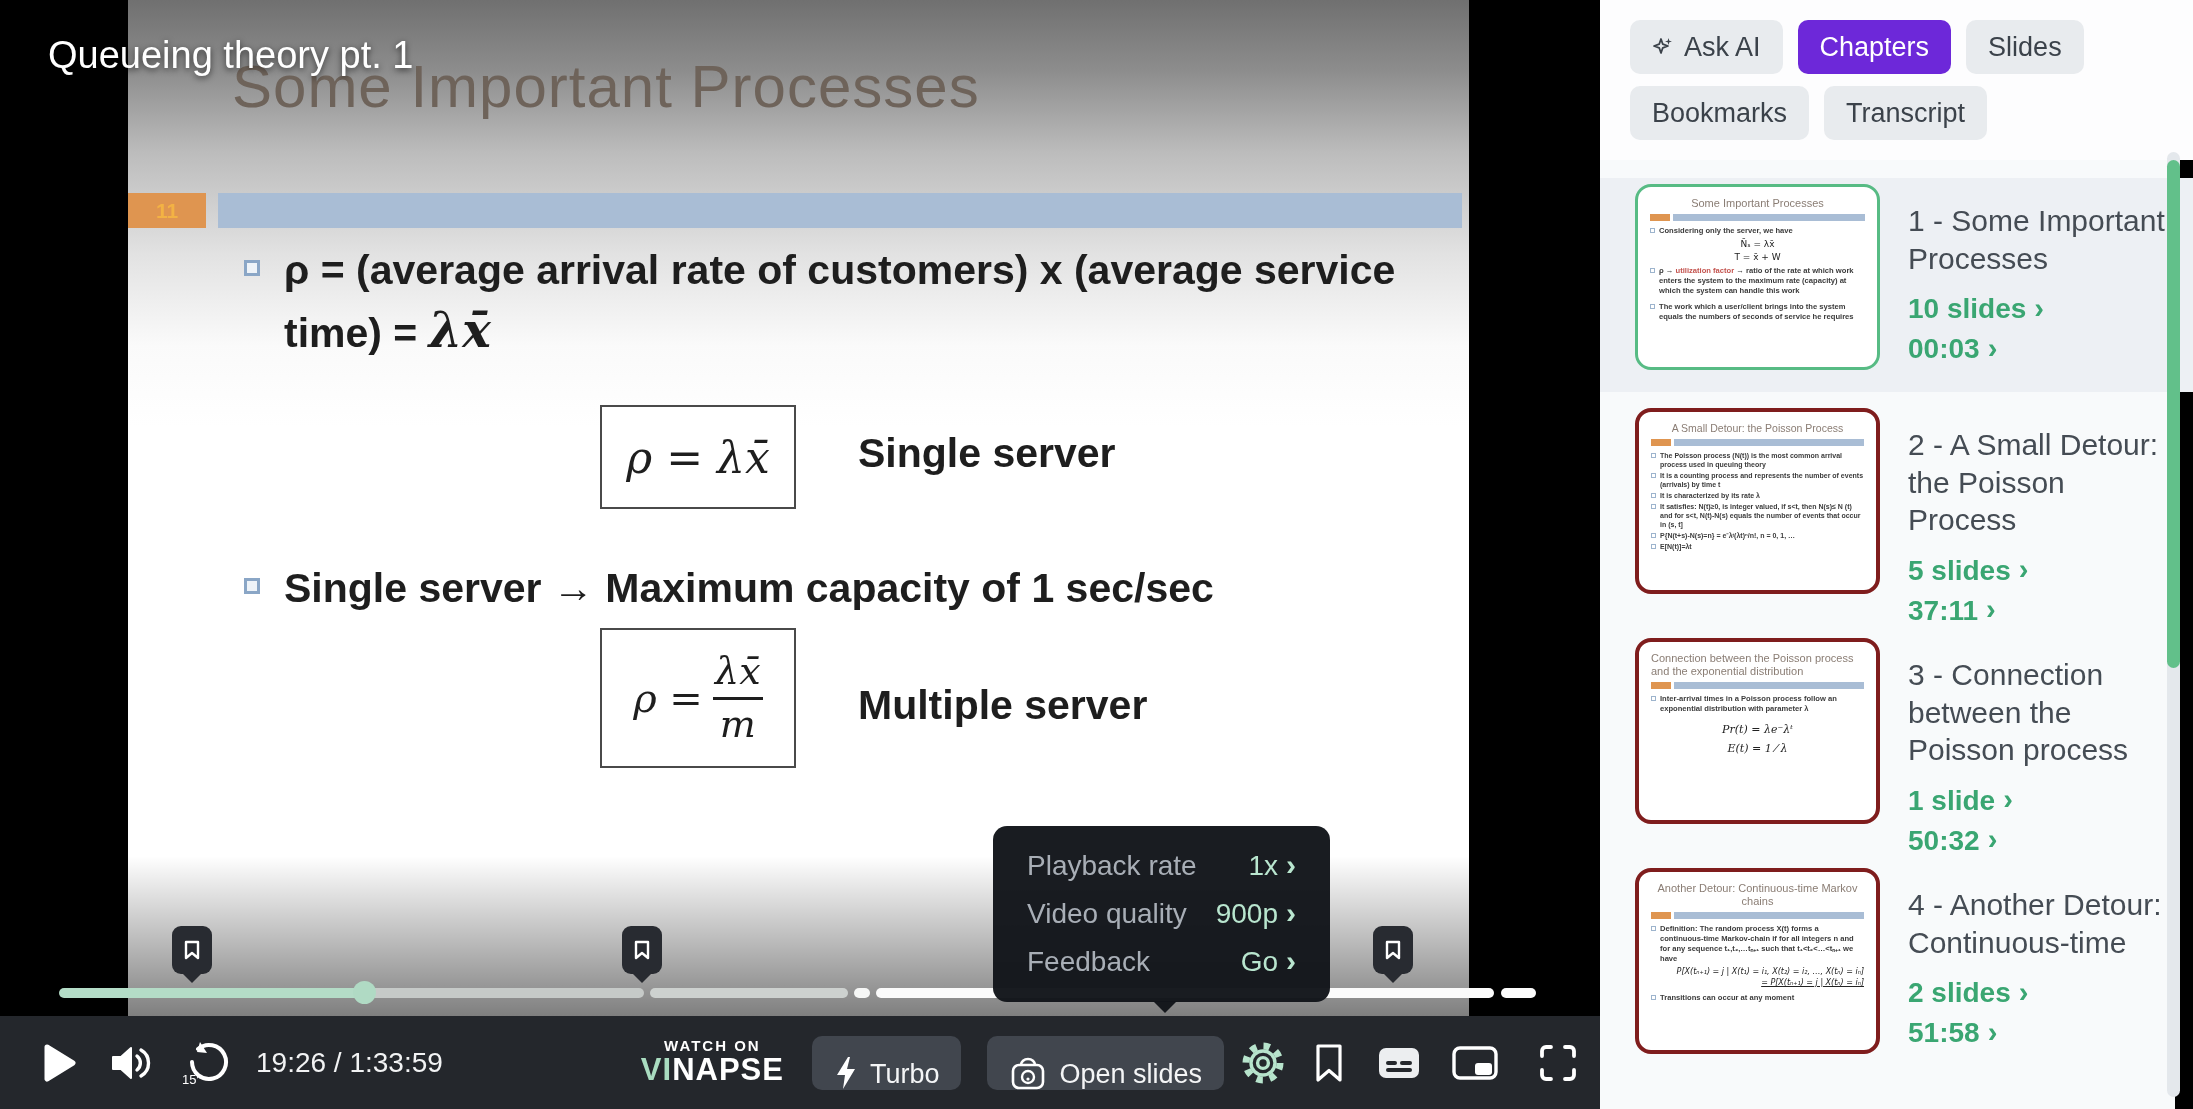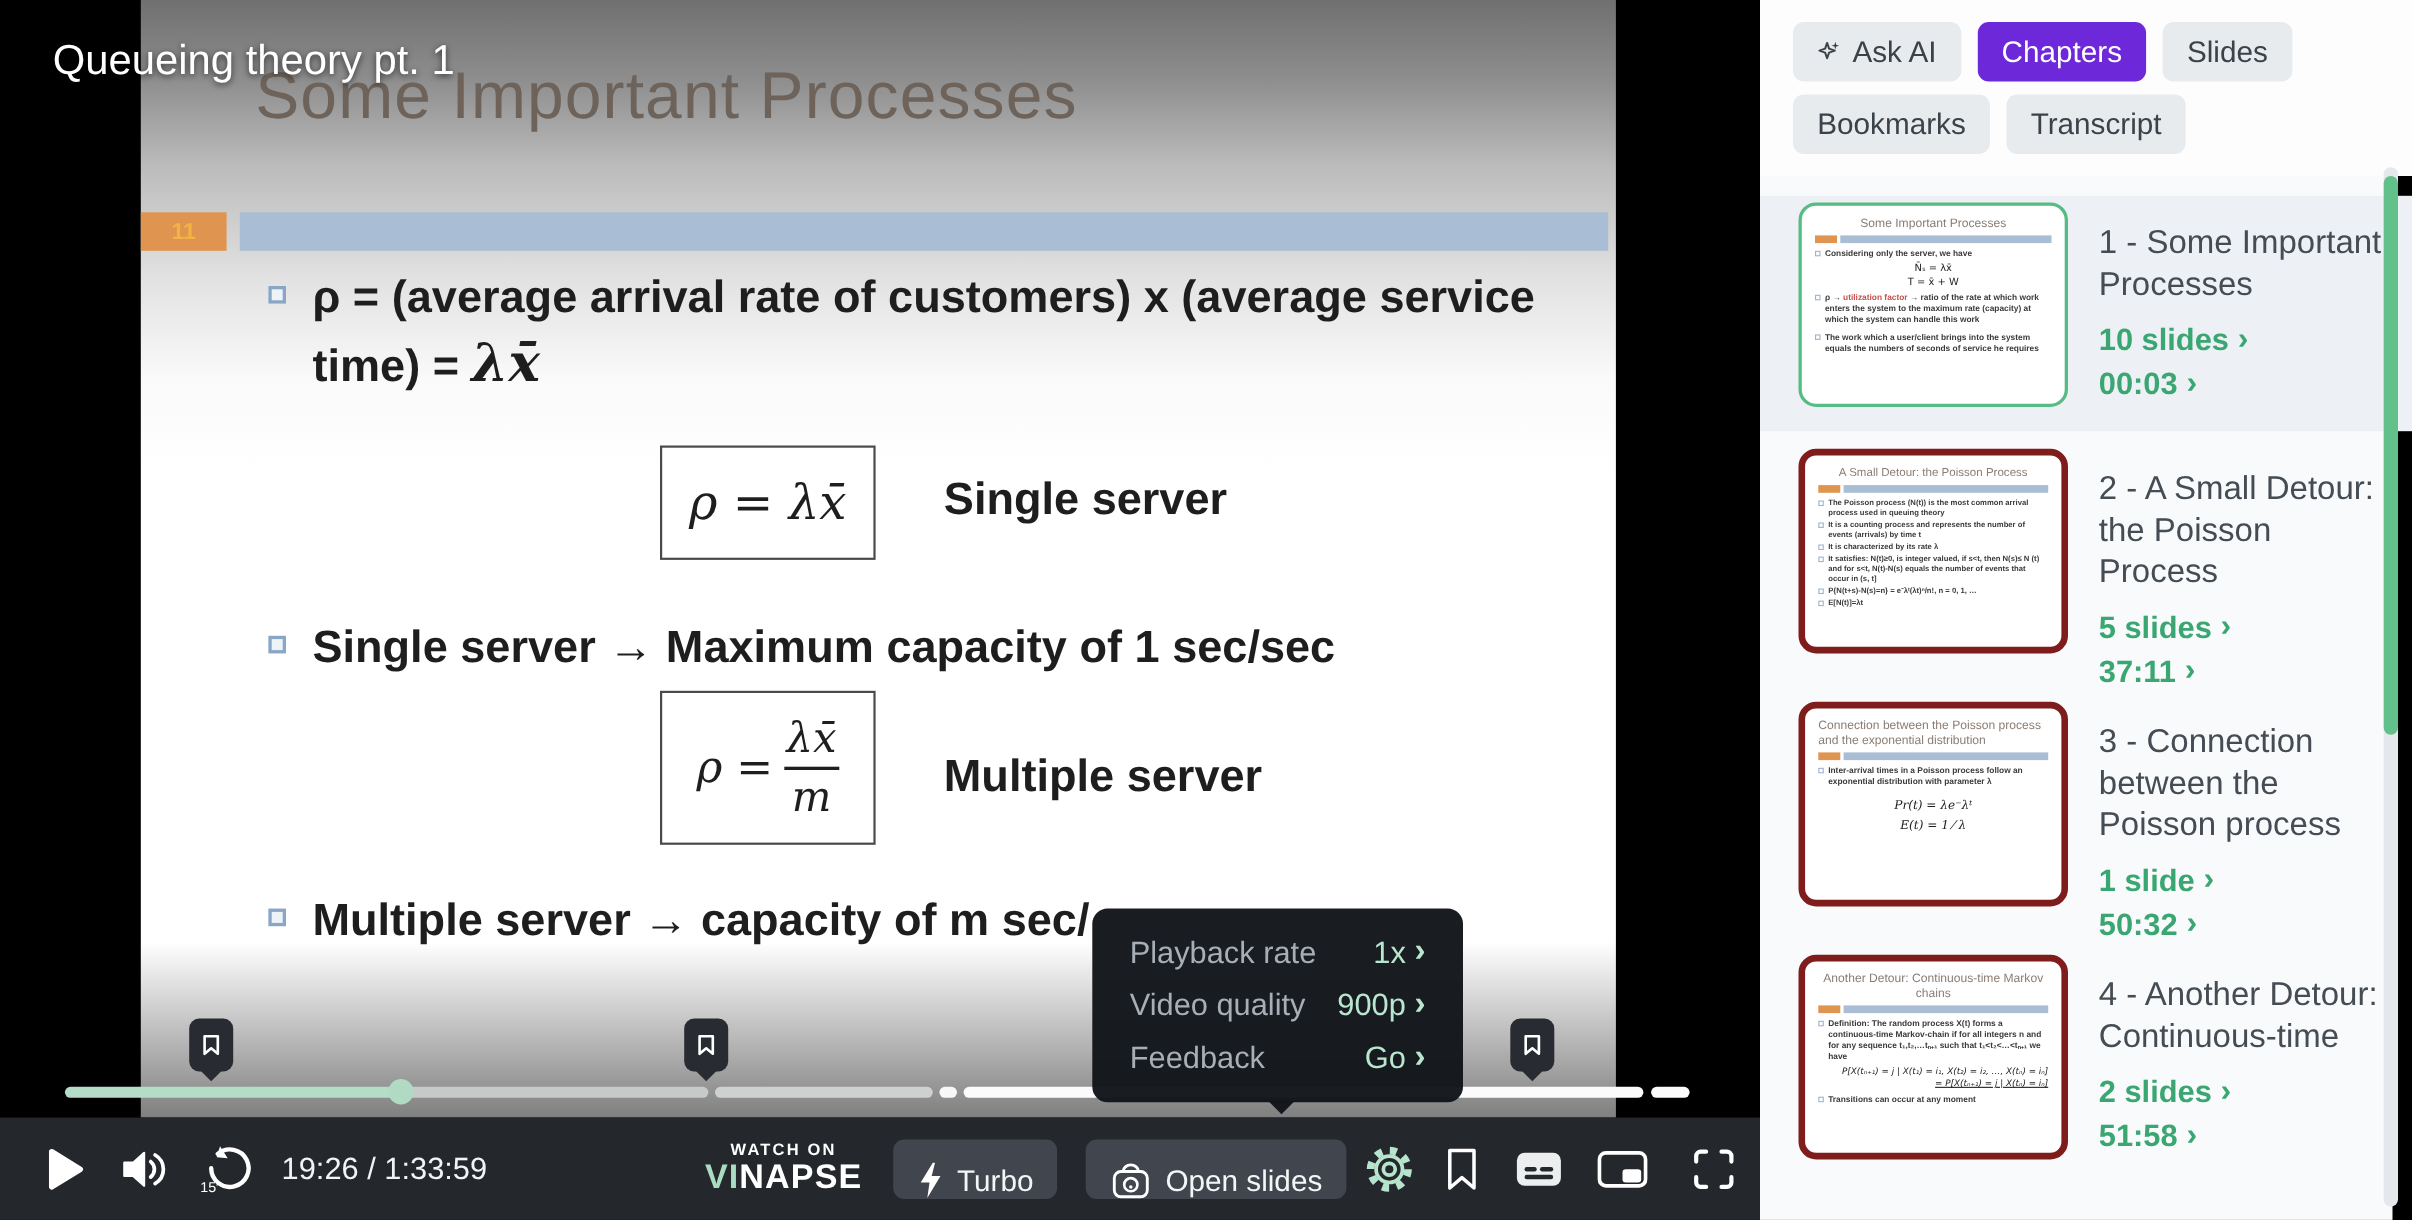--- a/index.html
+++ b/index.html
@@ -91,21 +91,21 @@
   #sidebar { position:absolute; left:1600px; top:0; width:575px; height:1109px; background:#f8fafb; }
   .tabs { position:absolute; left:0; top:0; width:593px; height:160px; background:#fdfdfe;
     padding:20px 0 0 30px; display:flex; flex-wrap:wrap; gap:12px 15px; align-content:flex-start; }
   .tab { background:#e8ebee; border-radius:10px; height:54px; padding:0 22px; display:flex;
     align-items:center; gap:10px; font-size:27px; color:#3b424a; cursor:pointer; }
   .tab.active { background:#6d28d9; color:#fff; }
 
   .chrow { position:absolute; left:0; width:593px; height:216px; display:flex; gap:28px;
     padding:0 0 0 35px; align-items:flex-start; cursor:pointer; }
   .chrow.active { background:#edf0f4; height:214px; padding-top:6px; }
-  .thumb { width:245px; height:186px; background:#fff; border-radius:16px; border:6px solid #7f1d1d;
+  .thumb { width:245px; height:186px; background:#fff; border-radius:16px; border:4px solid #7f1d1d;
     overflow:hidden; flex:none; padding:10px 12px 6px 12px; }
   .thumb.active { border:3px solid #57bb84; }
   .mini-title { text-align:center; color:#8a7d74; font-size:11px; line-height:1.2; margin-bottom:4px; }
   .mini-band { display:flex; align-items:center; gap:3px; margin-bottom:5px; }
   .mini-band .mo { width:20px; height:7px; background:#df9550; flex:none; }
   .mini-band .mb { flex:1; height:7px; background:#a9bdd5; }
   .mini-b { display:flex; gap:4px; font-size:7.6px; line-height:1.3; color:#3b3b3b; font-weight:bold;
     margin-bottom:2px; }
   .msq { width:5px; height:5px; border:1px solid #9db4cd; margin-top:2px; flex:none; }
   .mini-f { text-align:center; font-family:"DejaVu Sans", sans-serif; font-size:9px; color:#222;
@@ -157,24 +157,20 @@
       <div class="sbox" id="box2">
         <span class="formula">ρ =</span>
         <span class="frac formula">
           <span>λx̄</span>
           <span class="bar"></span>
           <span>m</span>
         </span>
       </div>
       <div class="slabel" id="lbl2">Multiple server</div>
 
-      <div class="srow b3">
-        <span class="ssq"></span>
-        <span>Multiple server → capacity of m sec/</span>
-      </div>
     </div>
 
     <div class="overlay-title">Queueing theory pt. 1</div>
     <div class="bottom-shade"></div>
 
     <div class="pin" style="left:172px;">
       <svg width="16" height="20" viewBox="0 0 16 20">
           <path d="M2 2 h12 v16 l-6 -5 -6 5 z" fill="none" stroke="#fff" stroke-width="2.4" stroke-linejoin="round"></path>
         </svg>
     </div>

